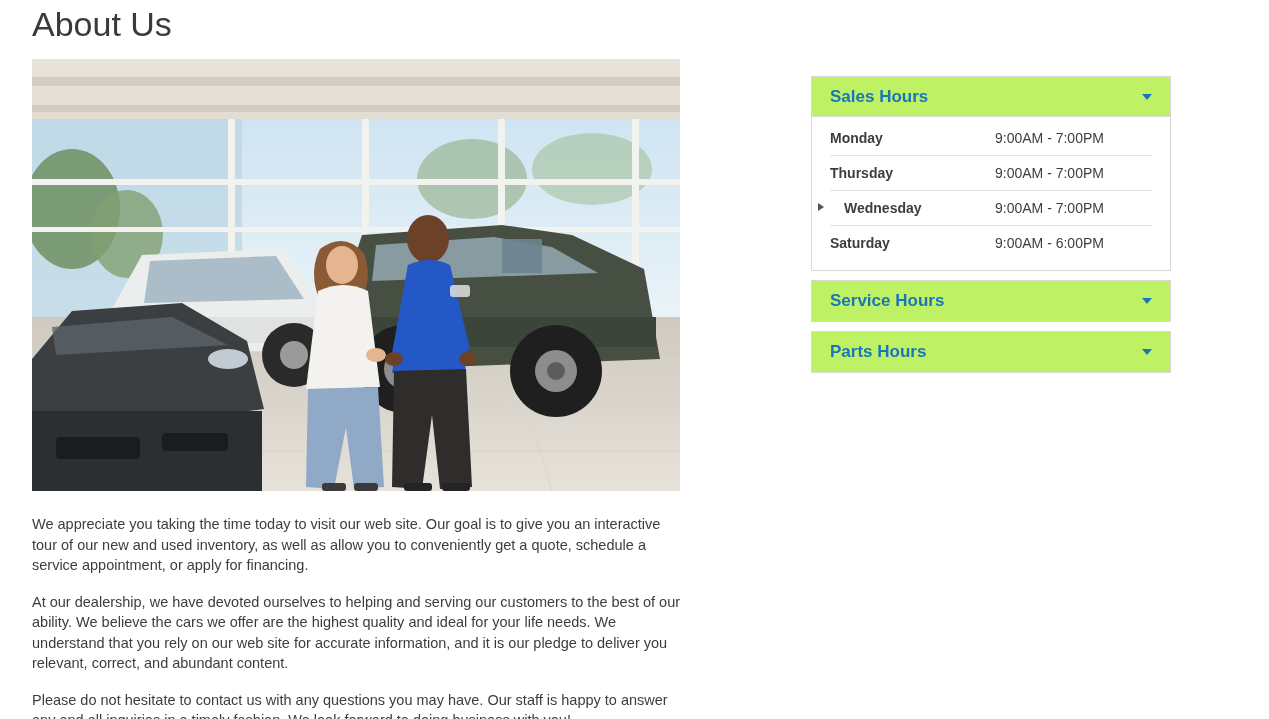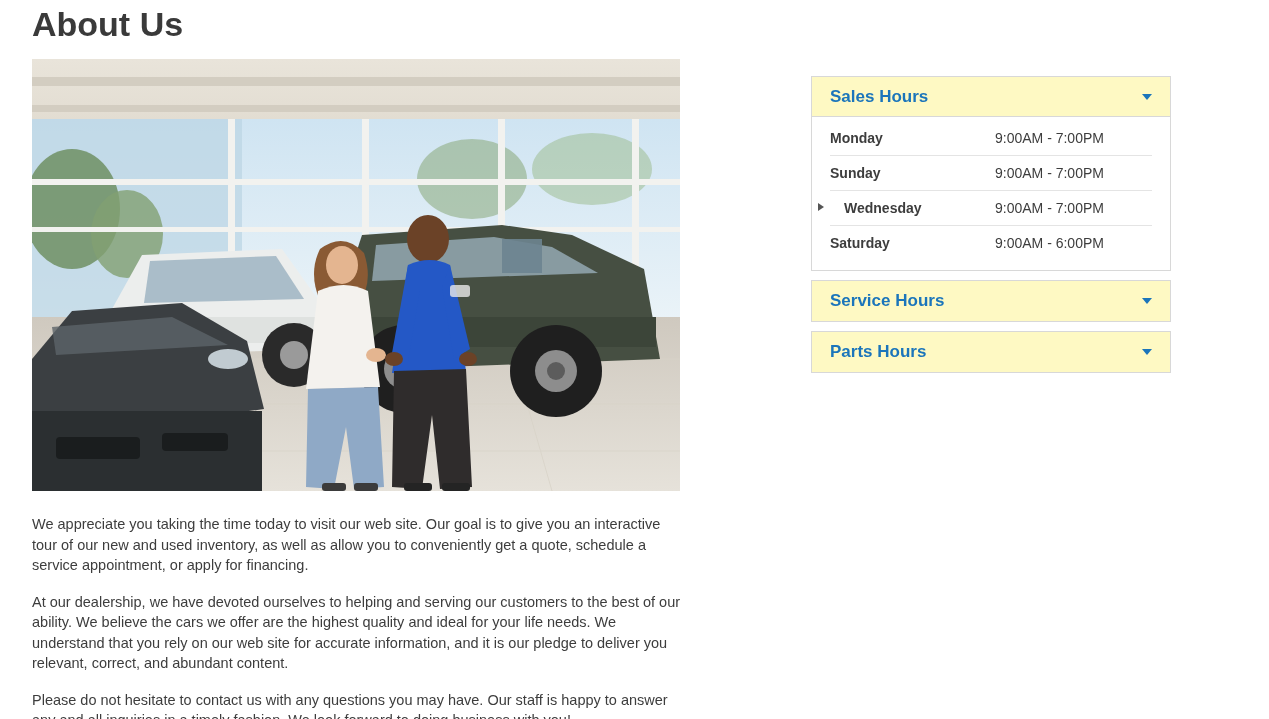--- a/index.html
+++ b/index.html
@@ -16,21 +16,21 @@
     width: 1269px;
     height: 719px;
   }
 
   
   .page-title {
     position: absolute;
     left: 32px;
     top: 2px;
     font-size: 34px;
-    font-weight: 700;
+    font-weight: 400;
     color: #3a3a3a;
     letter-spacing: 0px;
     line-height: 44px;
     margin: 0;
   }
 
   
   .hero {
     position: absolute;
     left: 32px;
@@ -61,21 +61,21 @@
     top: 76px;
     width: 360px;
   }
   .panel {
     border: 1px solid #d8d8d8;
     background: #ffffff;
     margin-bottom: 9px;
   }
   .panel-head {
     height: 40px;
-    background: #fef9c3;
+    background: #bef264;
     border-bottom: 1px solid #d8d8d8;
     display: flex;
     align-items: center;
     justify-content: space-between;
     padding: 0 18px 0 18px;
     cursor: pointer;
   }
   .panel.collapsed .panel-head { border-bottom: none; }
   .panel-title {
     font-size: 17px;
@@ -241,21 +241,21 @@
         <span class="caret"></span>
       </div>
       <div class="panel-body">
         <table class="hours">
           <tbody>
             <tr>
               <td class="day">Monday</td>
               <td class="time">9:00AM - 7:00PM</td>
             </tr>
             <tr>
-              <td class="day">Sunday</td>
+              <td class="day">Thursday</td>
               <td class="time">9:00AM - 7:00PM</td>
             </tr>
             <tr>
               <td class="day current">
                 <span class="marker"></span>
                 <span>Wednesday</span>
               </td>
               <td class="time">9:00AM - 7:00PM</td>
             </tr>
             <tr>

